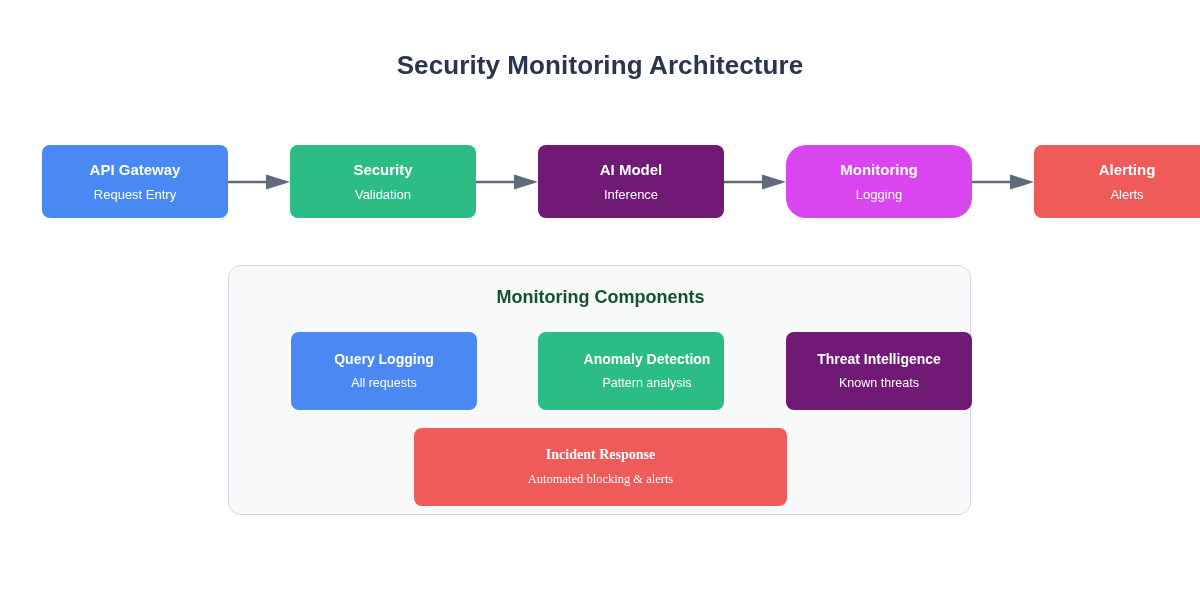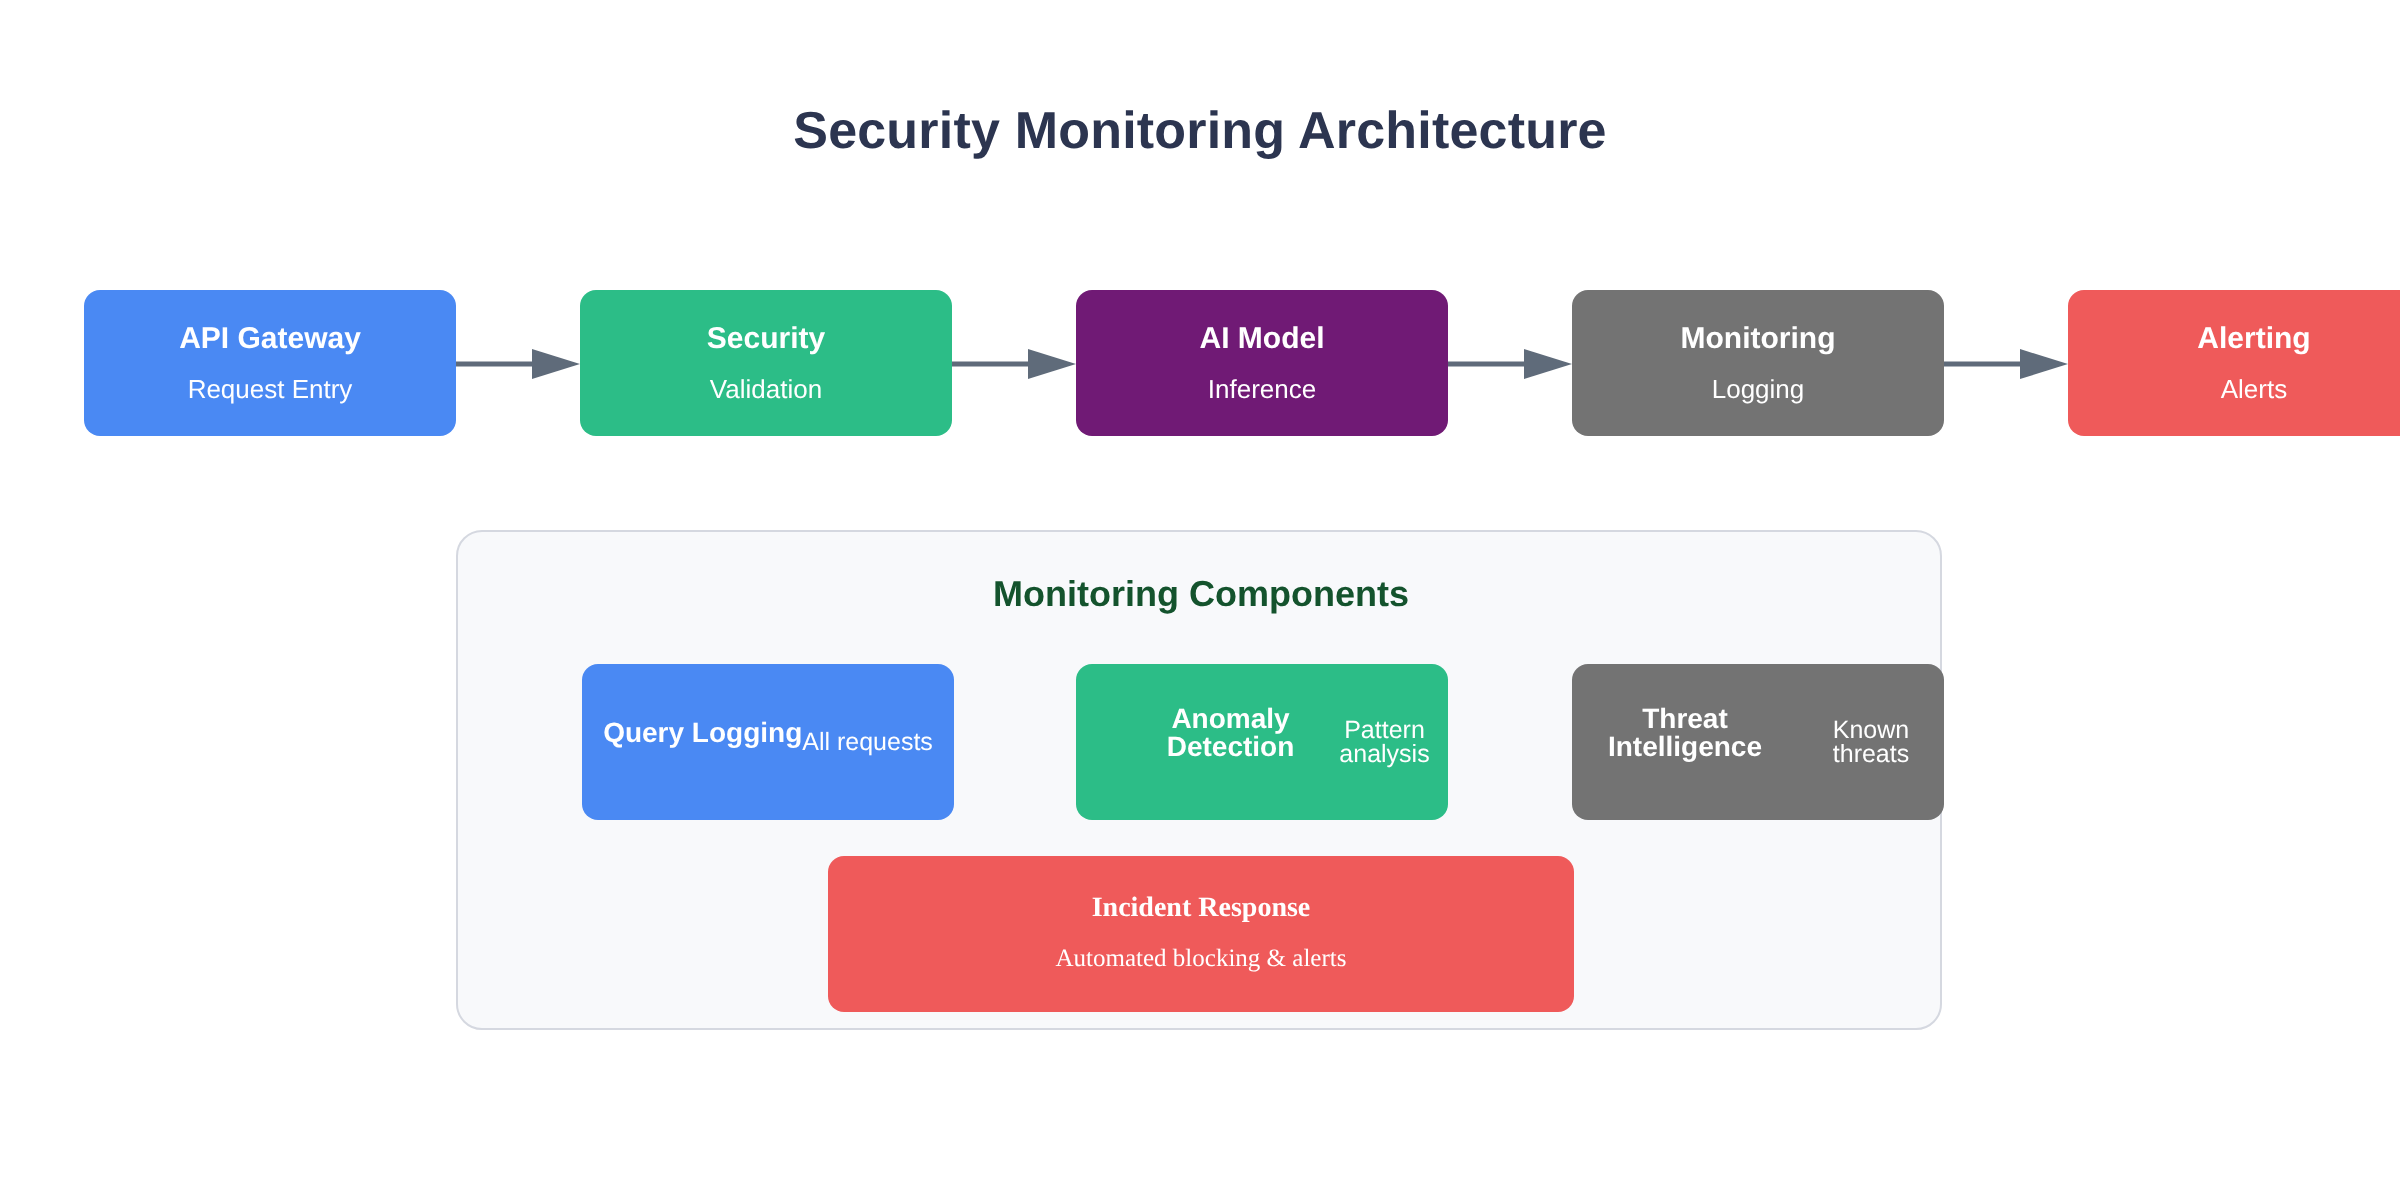--- a/index.html
+++ b/index.html
@@ -110,21 +110,21 @@
     width: 681px;
     height: 78px;
   }
   .comp-card {
     position: absolute;
     top: 0;
     width: 186px;
     height: 78px;
     border-radius: 8px;
     display: flex;
-    flex-direction: row;
+    flex-direction: column;
     align-items: center;
     justify-content: center;
     box-sizing: border-box;
     color: #ffffff;
   }
   .comp-card .c-title {
     font-size: 14px;
     font-weight: bold;
     line-height: 1;
     margin-bottom: 11px;
@@ -182,21 +182,21 @@
     <div class="flow-node" id="node-1" style="left: 248px; background: rgb(44, 189, 135);">
       <span class="n-title">Security</span>
       <span class="n-sub">Validation</span>
     </div>
 
     <div class="flow-node" id="node-2" style="left: 496px; background: #701a75;">
       <span class="n-title">AI Model</span>
       <span class="n-sub">Inference</span>
     </div>
 
-    <div class="flow-node" id="node-3" style="left: 744px; background: #737373;">
+    <div class="flow-node" id="node-3" style="left: 744px; background: #d946ef; border-radius: 20px;">
       <span class="n-title">Monitoring</span>
       <span class="n-sub">Logging</span>
     </div>
 
     <div class="flow-node" id="node-4" style="left: 992px; background: rgb(239, 90, 90);">
       <span class="n-title">Alerting</span>
       <span class="n-sub">Alerts</span>
     </div>
 
   </div>
@@ -237,21 +237,21 @@
       <div class="comp-card" id="comp-0" style="left: 0px; background: rgb(74, 137, 243);">
         <span class="c-title">Query Logging</span>
         <span class="c-sub">All requests</span>
       </div>
 
       <div class="comp-card" id="comp-1" style="left: 247px; background: rgb(44, 189, 135); padding-left: 32px;">
         <span class="c-title">Anomaly Detection</span>
         <span class="c-sub">Pattern analysis</span>
       </div>
 
-      <div class="comp-card" id="comp-2" style="left: 495px; background: #737373;">
+      <div class="comp-card" id="comp-2" style="left: 495px; background: #701a75;">
         <span class="c-title">Threat Intelligence</span>
         <span class="c-sub">Known threats</span>
       </div>
 
     </div>
 
     <div class="wide-card" id="wide-card" style="background: rgb(239, 90, 90); font-family: Liberation Serif, serif;">
       <span class="c-title">Incident Response</span>
       <span class="c-sub">Automated blocking &amp; alerts</span>
     </div>

